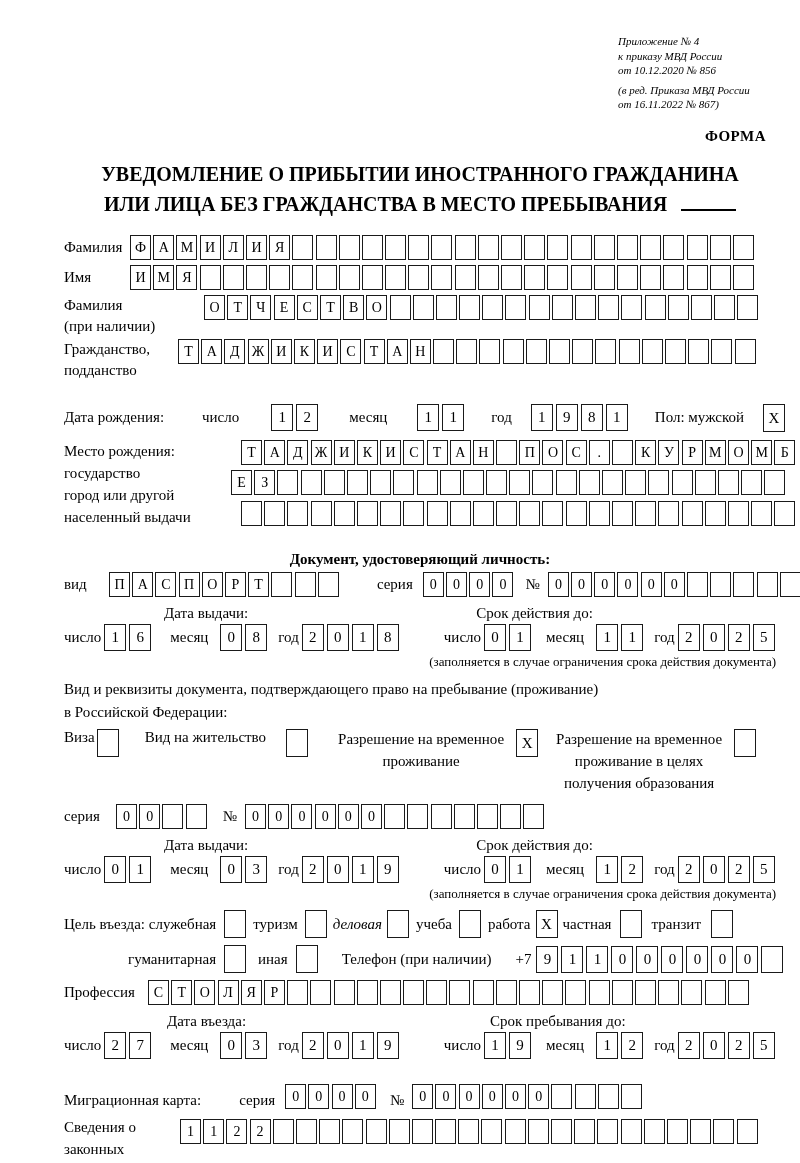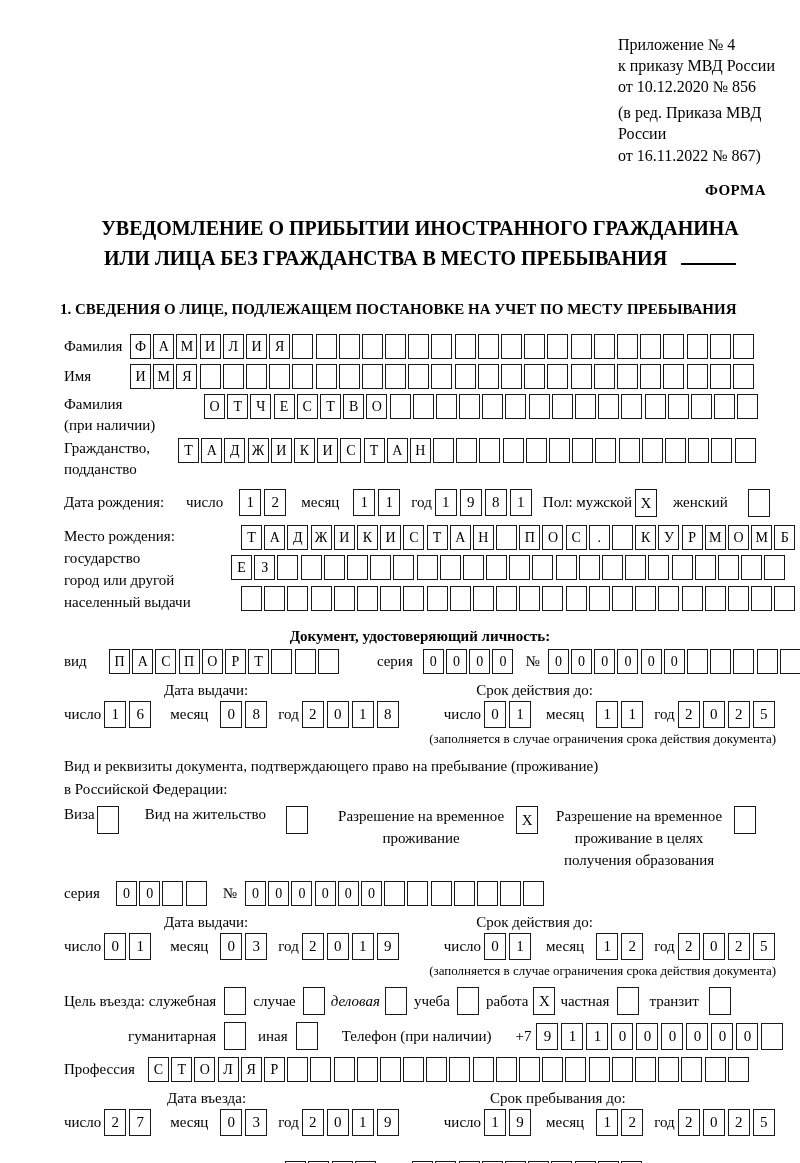--- a/index.html
+++ b/index.html
@@ -1,21 +1,21 @@
 <!DOCTYPE html>
 <html><head>
 <meta charset="utf-8">
 <style>
   html,body{margin:0;padding:0;background:#fff;}
   body{width:800px;height:1163px;overflow:hidden;color:#000;
        font-family:"Liberation Serif","DejaVu Serif",serif;}
   .page{box-sizing:border-box;width:800px;height:1163px;padding:34px 24px 0 64px;position:relative;}
 
   
-  .appendix{margin-left:554px;font-size:16px;line-height:1.32;}
+  .appendix{margin-left:554px;font-size:11px;line-height:1.32;font-style:italic;}
   .appendix .gap{height:5px;}
   .forma{text-align:right;font-weight:bold;font-size:15px;padding-right:10px;margin-top:16px;letter-spacing:.5px;}
 
   .title{text-align:center;font-weight:bold;font-size:20px;line-height:1.5;margin-top:14px;}
   .blank-line{display:inline-block;width:55px;border-bottom:2px solid #000;height:.9em;margin-left:14px;}
 
   .sec-heading{font-weight:bold;font-size:15px;margin-top:28px;margin-left:-4px;}
 
   .frow{display:flex;align-items:center;margin-top:5px;}
   .frow.top{align-items:flex-start;}
@@ -53,21 +53,20 @@
     <div>от 16.11.2022 № 867)</div>
   </div>
 
   <div class="forma">ФОРМА</div>
 
   <div class="title">
     <div>УВЕДОМЛЕНИЕ О ПРИБЫТИИ ИНОСТРАННОГО ГРАЖДАНИНА</div>
     <div><span>ИЛИ ЛИЦА БЕЗ ГРАЖДАНСТВА В МЕСТО ПРЕБЫВАНИЯ</span><span class="blank-line"></span></div>
   </div>
 
-  <div class="sec-heading">1. СВЕДЕНИЯ О ЛИЦЕ, ПОДЛЕЖАЩЕМ ПОСТАНОВКЕ НА УЧЕТ ПО МЕСТУ ПРЕБЫВАНИЯ</div>
 
   <div class="frow" style="margin-top:16px;">
     <span class="lbl" style="width:66px;">Фамилия</span>
     <div class="boxes">
         <span class="bx">Ф</span>
         <span class="bx">А</span>
         <span class="bx">М</span>
         <span class="bx">И</span>
         <span class="bx">Л</span>
         <span class="bx">И</span>
@@ -188,21 +187,21 @@
         <span class="bx"></span>
         <span class="bx"></span>
         <span class="bx"></span>
         <span class="bx"></span>
         <span class="bx"></span>
         <span class="bx"></span>
         <span class="bx"></span>
       </div>
   </div>
 
-  <div class="frow" style="margin-top:9px;">
+  <div class="frow" style="margin-top:23px;gap:16px;">
     <span class="lbl" style="width:122px;">Дата рождения:</span>
     <span class="lbl" style="margin-right:16px;">число</span>
     <div class="boxes date">
         <span class="bx">1</span>
         <span class="bx">2</span>
       </div>
     <span class="lbl" style="margin:0 14px 0 12px;">месяц</span>
     <div class="boxes date">
         <span class="bx">1</span>
         <span class="bx">1</span>
@@ -302,21 +301,21 @@
           <span class="bx"></span>
           <span class="bx"></span>
           <span class="bx"></span>
           <span class="bx"></span>
           <span class="bx"></span>
           <span class="bx"></span>
         </div>
     </div>
   </div>
 
-  <div class="center-bold" style="margin-top:12px;">Документ, удостоверяющий личность:</div>
+  <div class="center-bold" style="margin-top:20px;">Документ, удостоверяющий личность:</div>
 
   <div class="frow" style="margin-top:4px;align-items:center;">
     <span class="lbl" style="width:45px;">вид</span>
     <div class="boxes">
         <span class="bx">П</span>
         <span class="bx">А</span>
         <span class="bx">С</span>
         <span class="bx">П</span>
         <span class="bx">О</span>
         <span class="bx">Р</span>
@@ -481,21 +480,21 @@
         <span class="bx">2</span>
         <span class="bx">5</span>
       </div>
   </div>
 
   <div class="note">(заполняется в случае ограничения срока действия документа)</div>
 
   <div class="frow" style="margin-top:8px;">
     <span class="lbl">Цель въезда: служебная</span>
     <span class="cb" style="margin-left:8px;"></span>
-    <span class="lbl" style="margin-left:7px;">случае</span>
+    <span class="lbl" style="margin-left:7px;">туризм</span>
     <span class="cb" style="margin-left:7px;"></span>
     <span class="lbl" style="margin-left:6px;font-style:italic;">деловая</span>
     <span class="cb" style="margin-left:5px;"></span>
     <span class="lbl" style="margin-left:7px;">учеба</span>
     <span class="cb" style="margin-left:7px;"></span>
     <span class="lbl" style="margin-left:7px;">работа</span>
     <span class="cb" style="margin-left:5px;">X</span>
     <span class="lbl" style="margin-left:5px;">частная</span>
     <span class="cb" style="margin-left:8px;"></span>
     <span class="lbl" style="margin-left:10px;">транзит</span>

